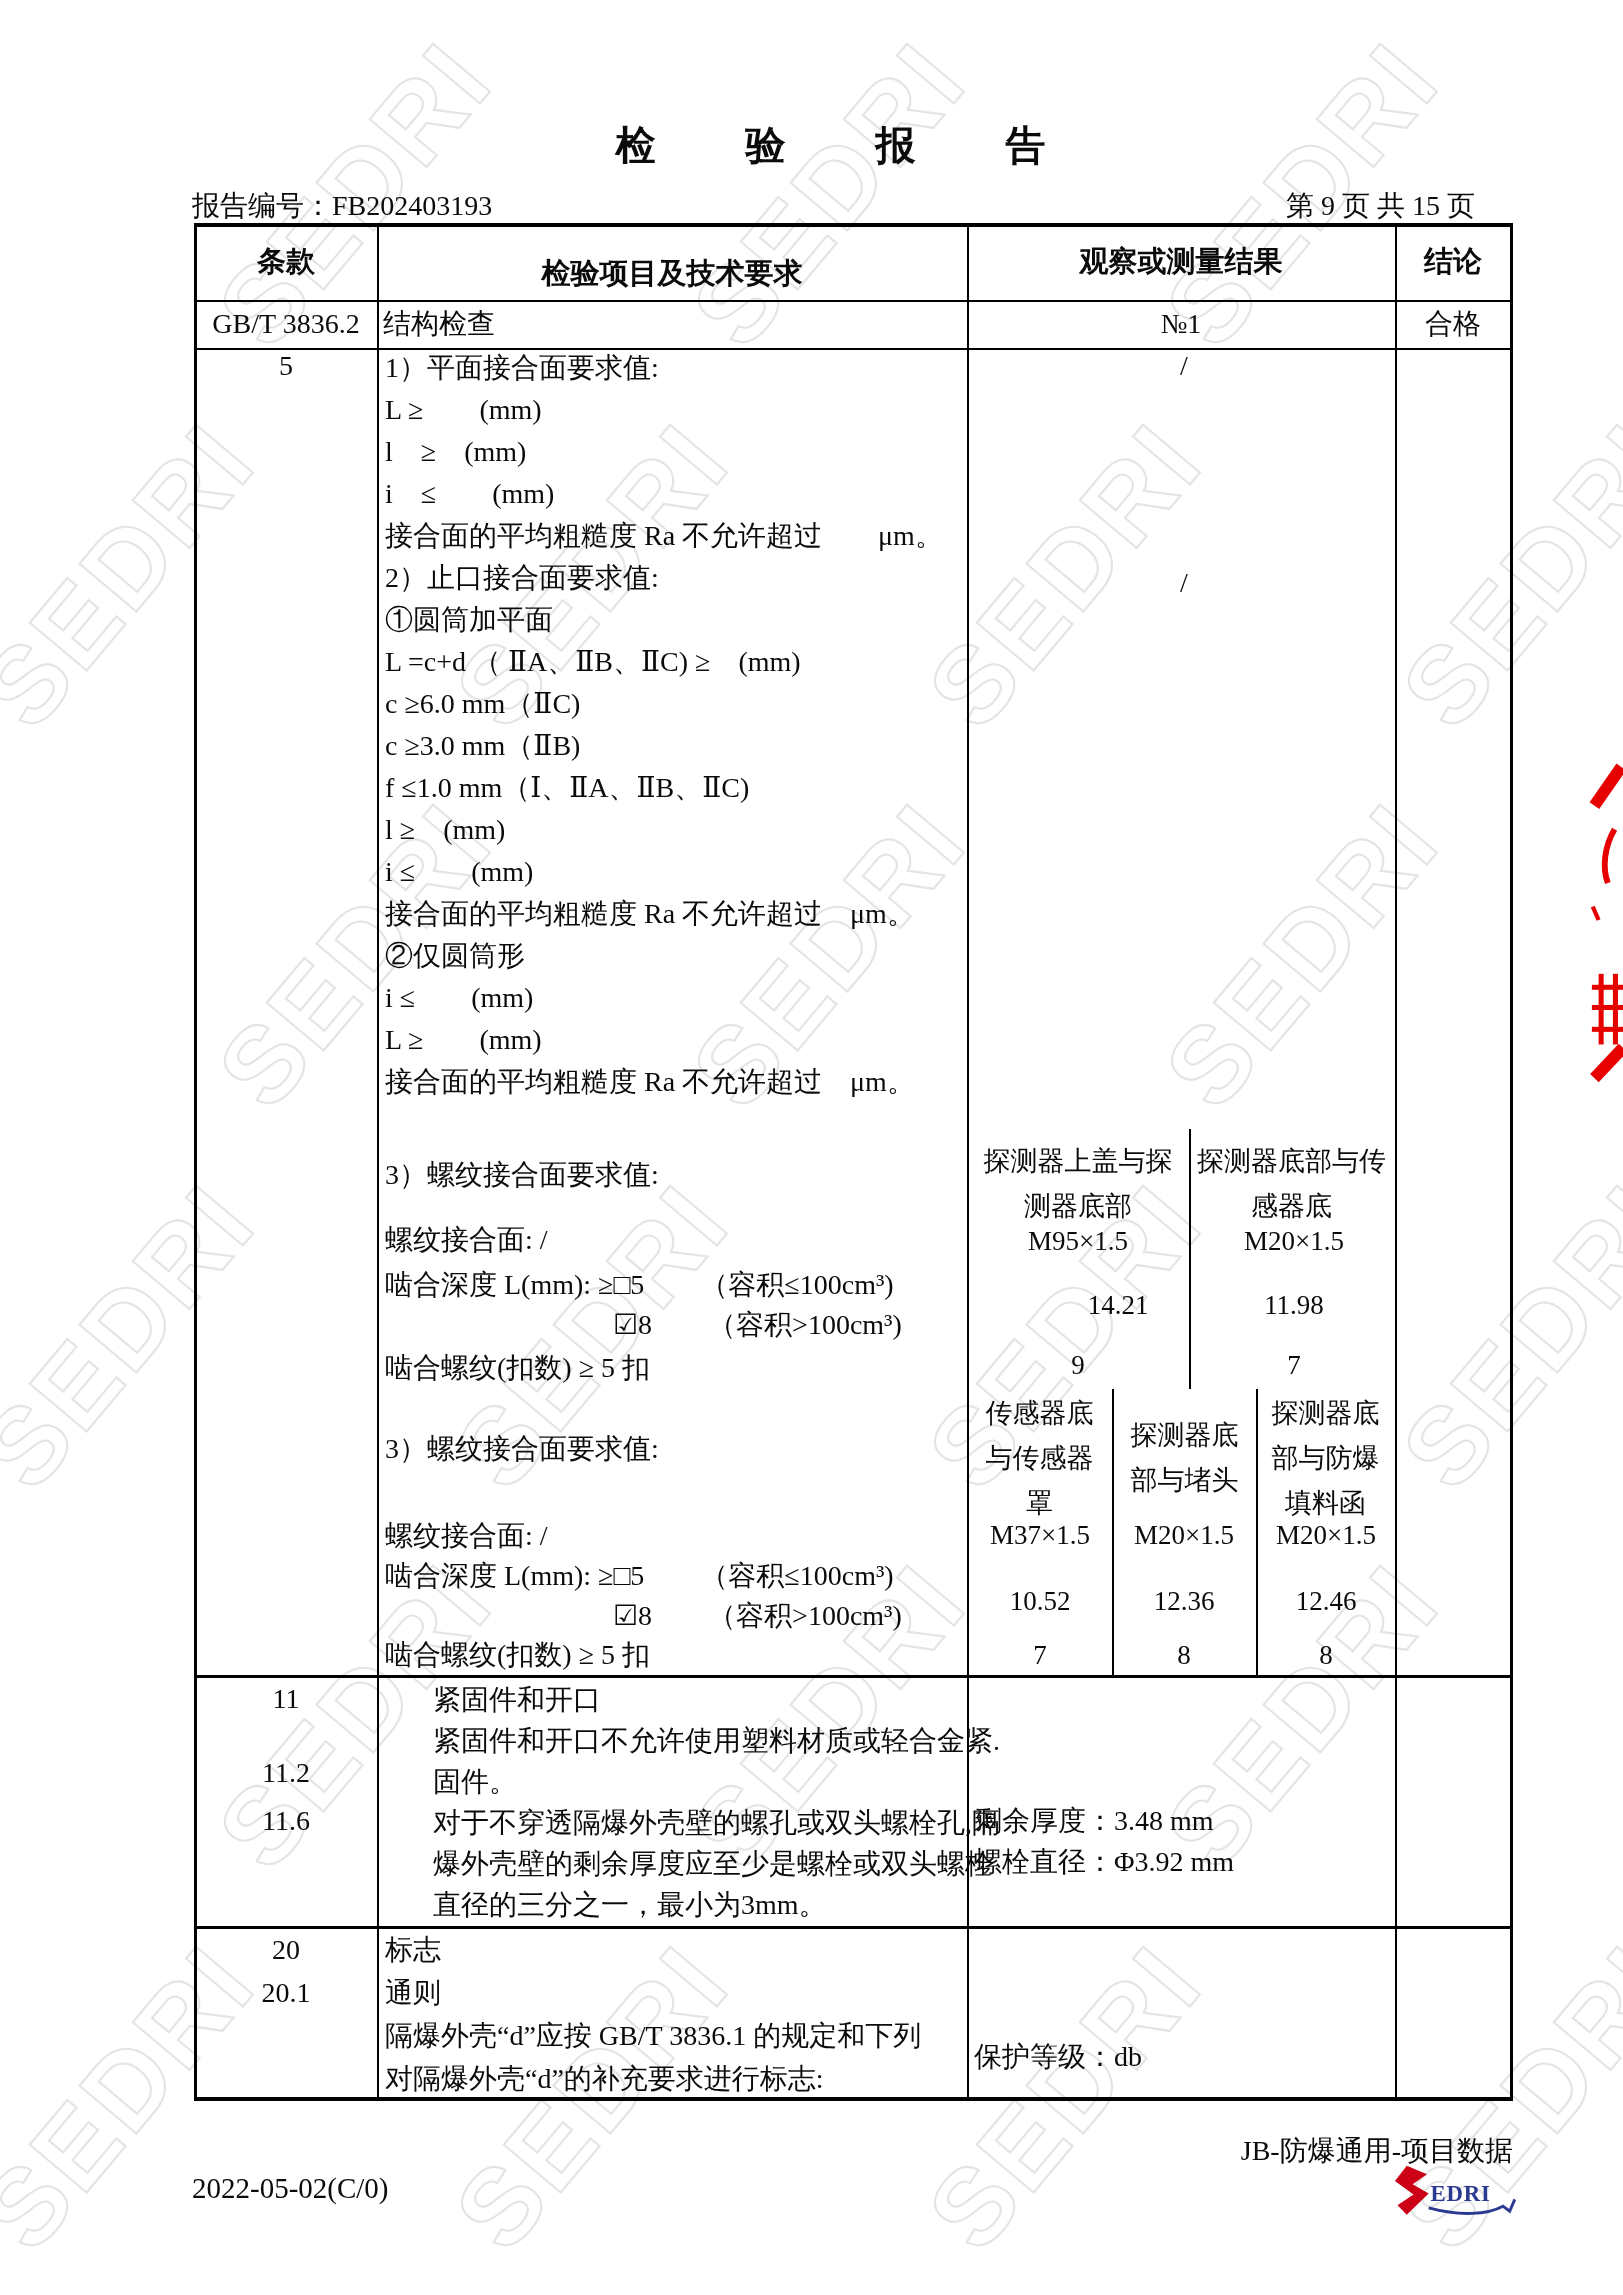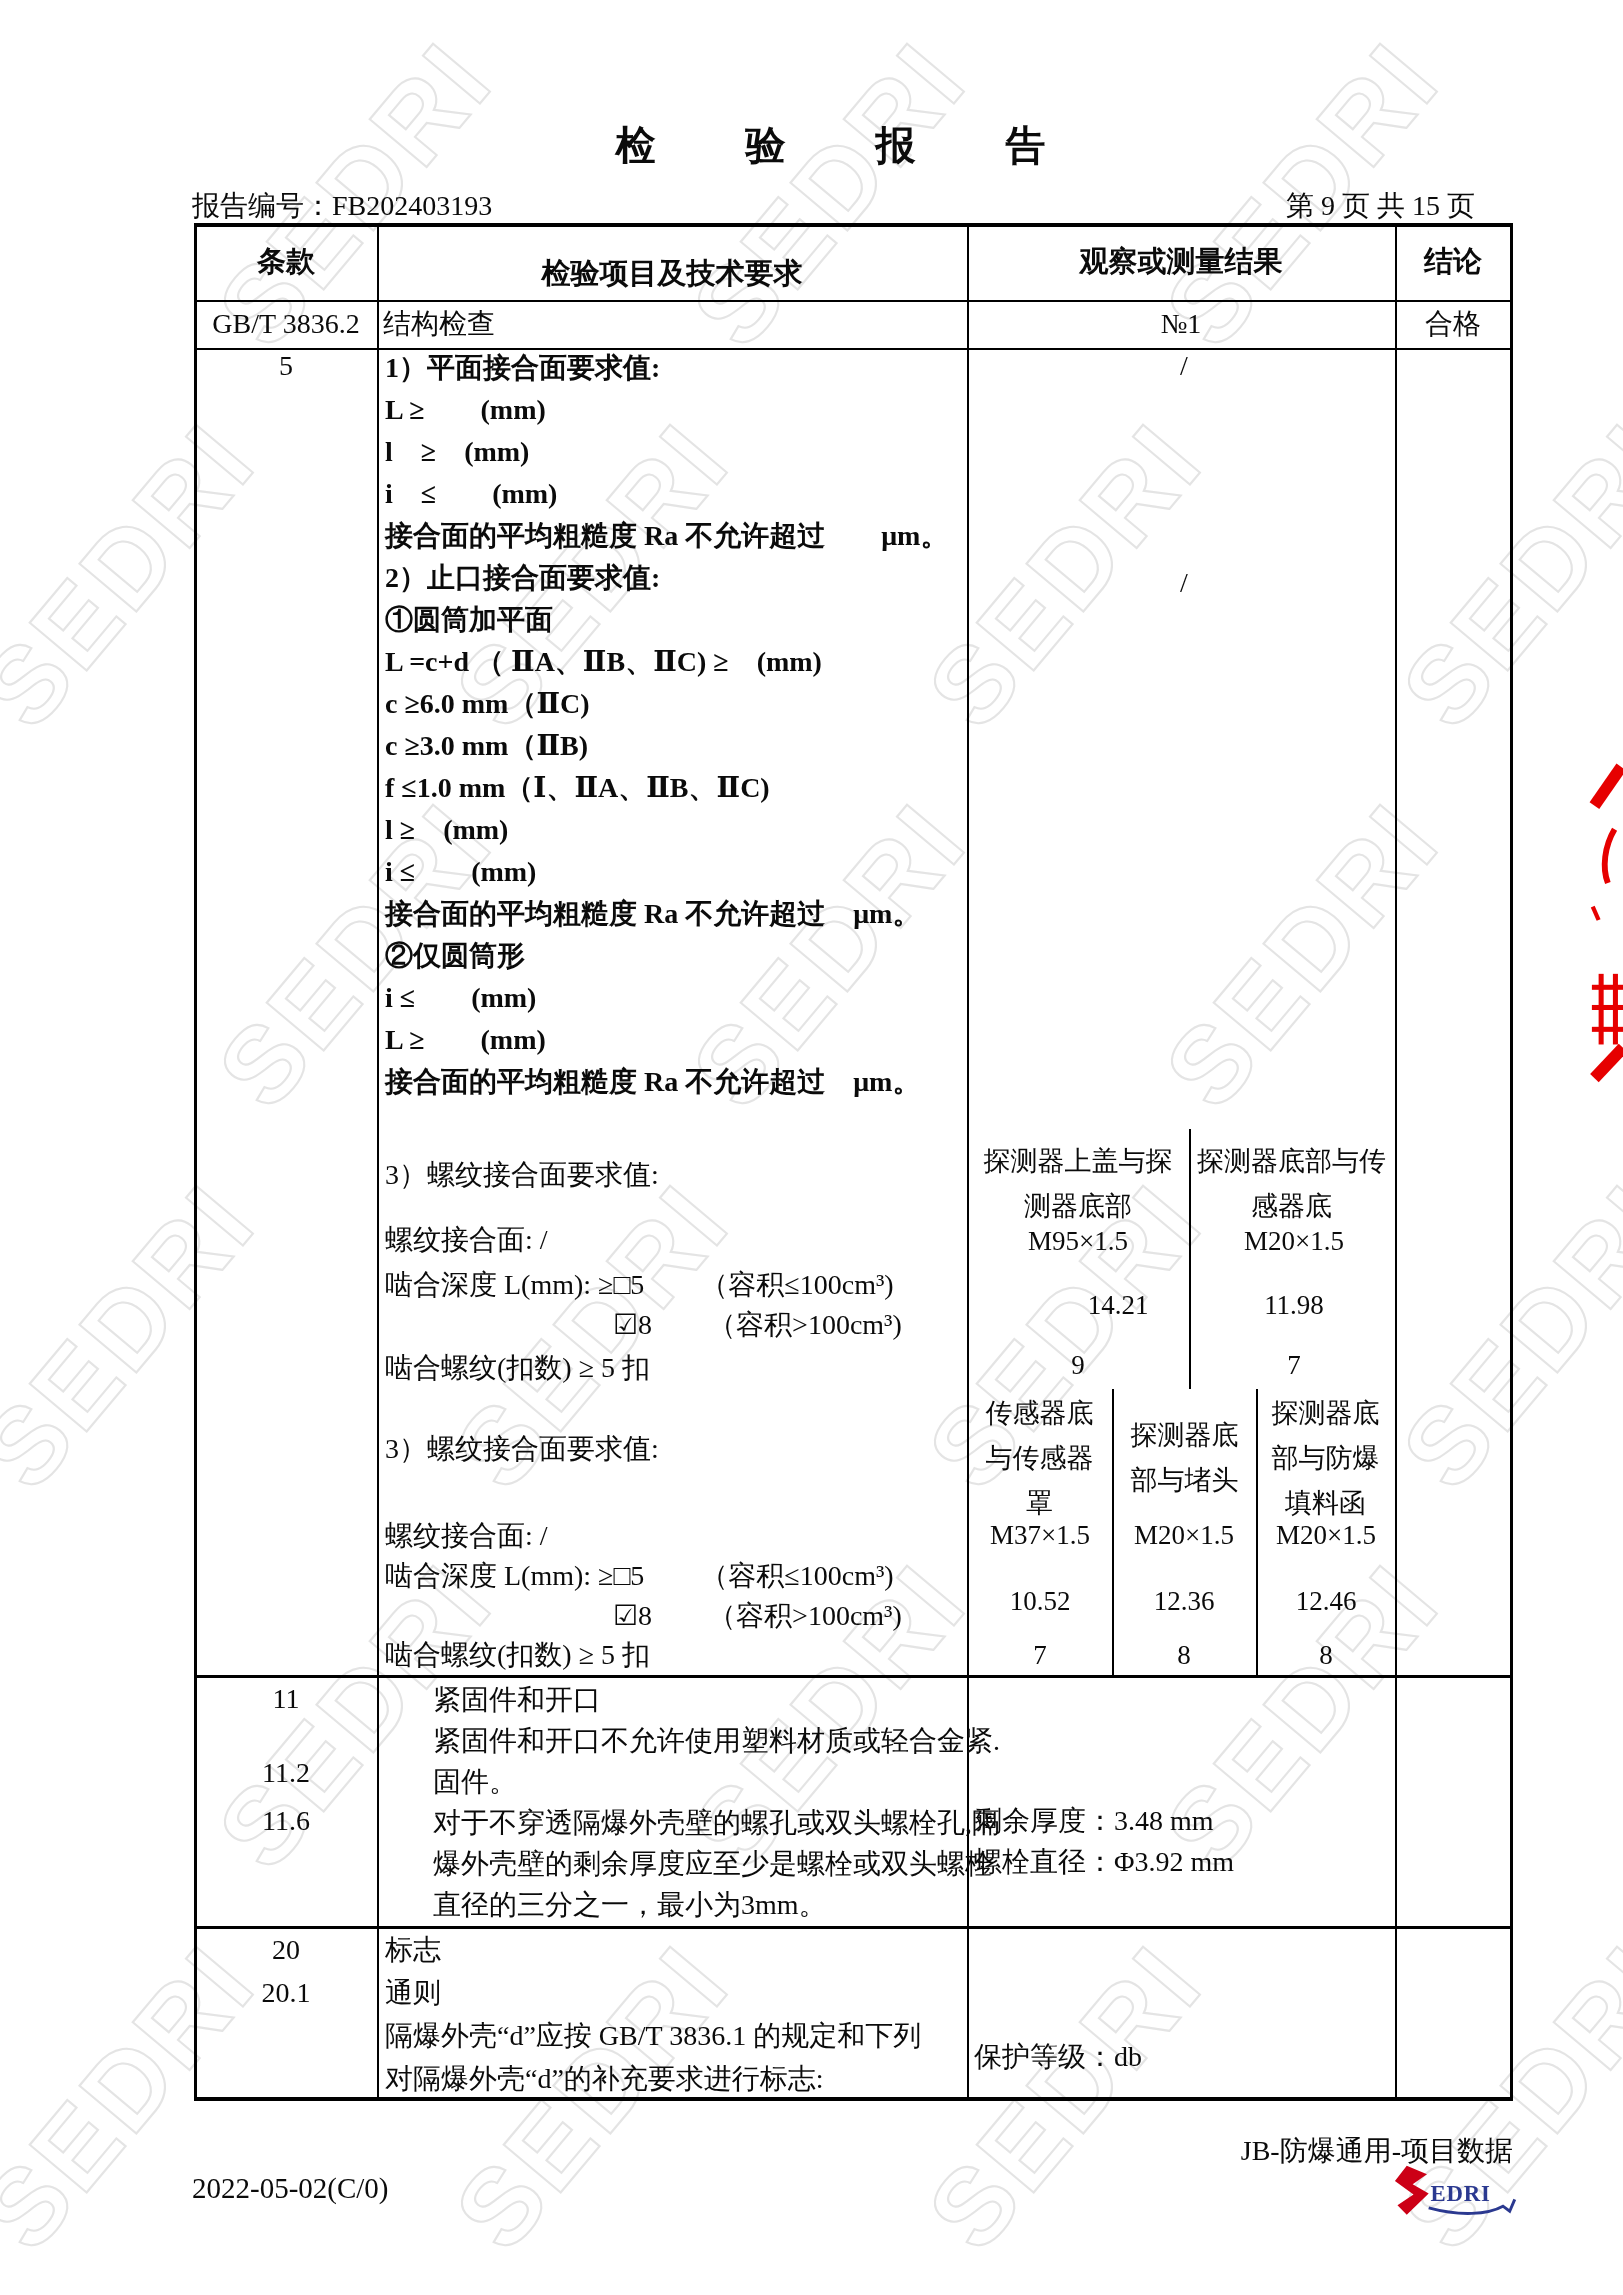--- a/index.html
+++ b/index.html
@@ -95,21 +95,21 @@
   <div class="tc hdr" style="left:1181px; top:262px;">观察或测量结果</div>
   <div class="tc hdr" style="left:1453px; top:262px;">结论</div>
 
   <div class="tc" style="left:286px;  top:324px;">GB/T 3836.2</div>
   <div class="t" style="left:383px;  top:324px;">结构检查</div>
   <div class="tc" style="left:1181px; top:324px;">№1</div>
   <div class="tc" style="left:1453px; top:324px;">合格</div>
 
   <div class="tc" style="left:286px; top:366px;">5</div>
 
-  <div class="lines lines-a" style="left:385px; top:347px;font-weight:bold;">
+  <div class="lines lines-a" style="left:385px; top:347px;">
       <div class="line">1）平面接合面要求值:</div>
       <div class="line">L ≥　　(mm)</div>
       <div class="line">l　≥　(mm)</div>
       <div class="line">i　≤　　(mm)</div>
       <div class="line">接合面的平均粗糙度 Ra 不允许超过　　μm。</div>
       <div class="line">2）止口接合面要求值:</div>
       <div class="line">①圆筒加平面</div>
       <div class="line">L =c+d （ ⅡA、ⅡB、ⅡC) ≥　(mm)</div>
       <div class="line">c ≥6.0 mm（ⅡC)</div>
       <div class="line">c ≥3.0 mm（ⅡB)</div>

